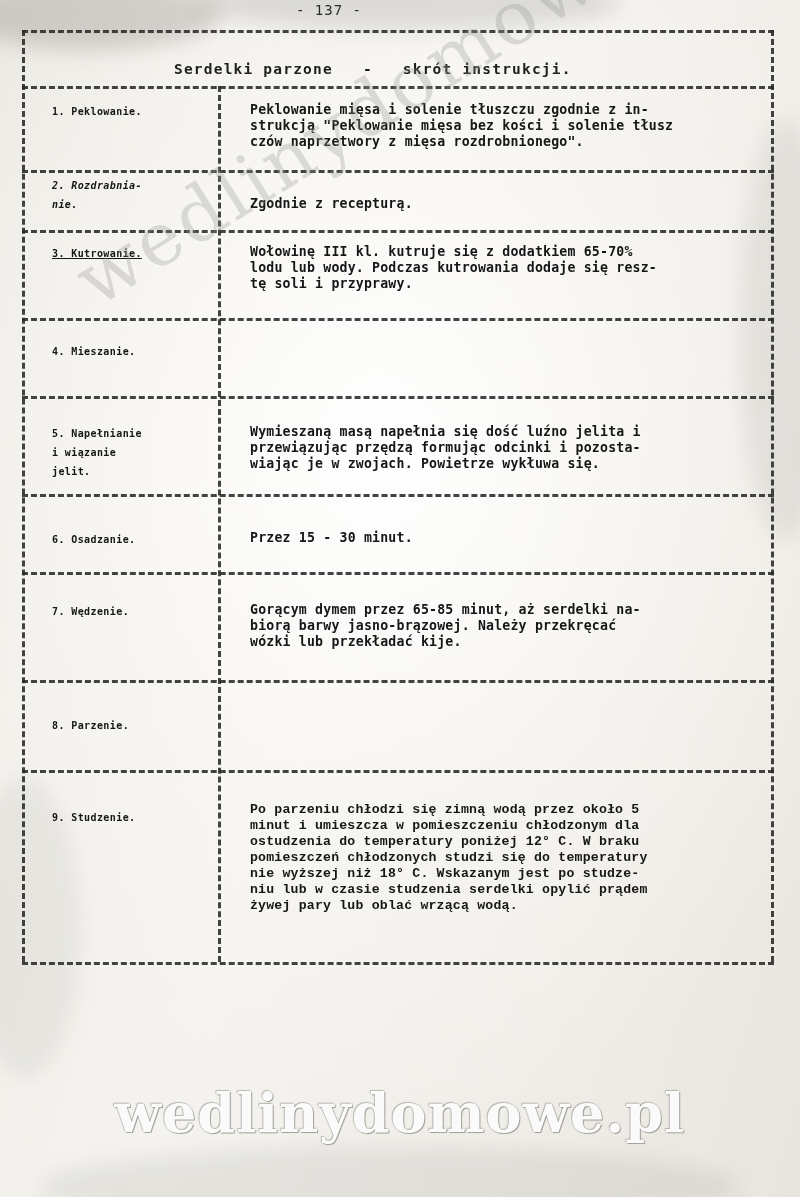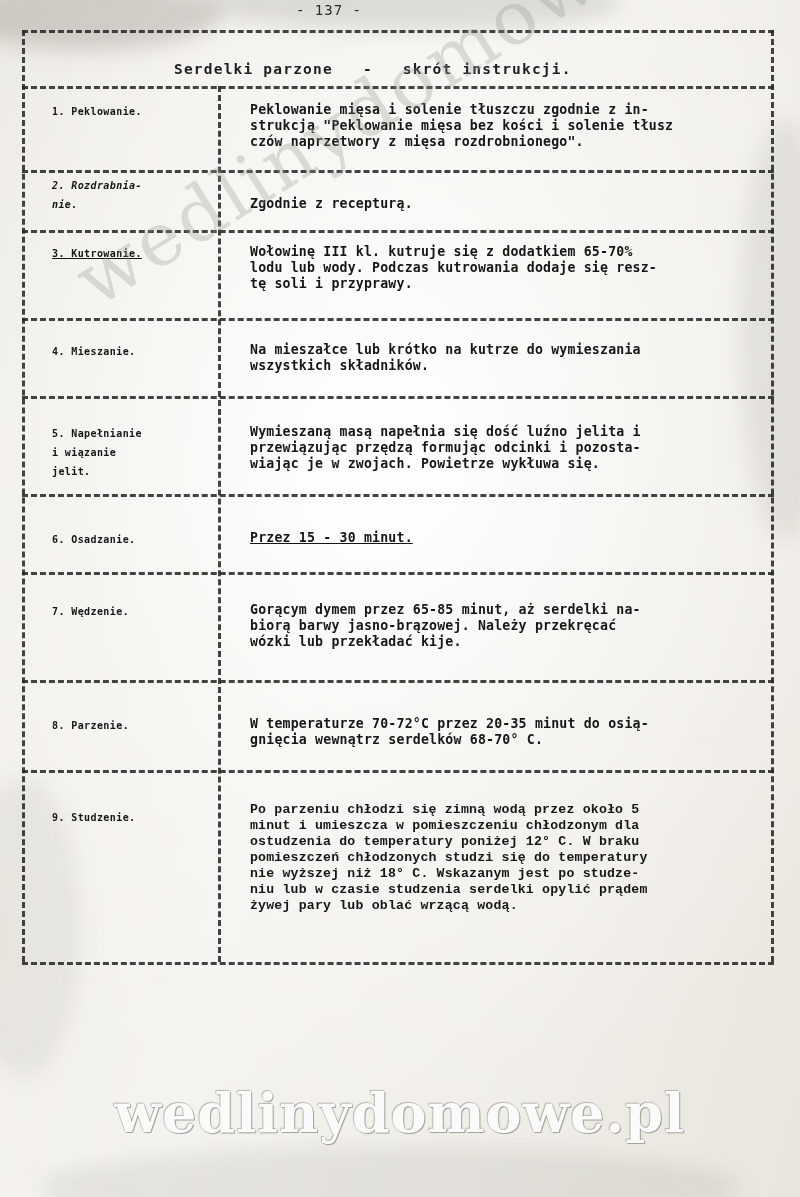--- a/index.html
+++ b/index.html
@@ -201,41 +201,37 @@
   <div class="row-label" style="top:146px;font-style:italic;">2. Rozdrabnia-
    nie.</div>
   <div class="row-text" style="top:166px;">Zgodnie z recepturą.</div>
 
   <div class="row-label" style="top:214px;text-decoration:underline;">3. Kutrowanie.</div>
   <div class="row-text" style="top:214px;">Wołowinę III kl. kutruje się z dodatkiem 65-70%
 lodu lub wody. Podczas kutrowania  dodaje się resz-
 tę soli i przyprawy.</div>
 
   <div class="row-label" style="top:312px;">4. Mieszanie.</div>
-  <div class="row-text" style="top:312px;">Na mieszałce lub krótko na kutrze do wymieszania
-wszystkich składników.</div>
 
   <div class="row-label" style="top:394px;">5. Napełnianie
    i wiązanie
    jelit.</div>
   <div class="row-text" style="top:394px;">Wymieszaną masą napełnia się dość luźno jelita i
 przewiązując przędzą formując odcinki i pozosta-
 wiając je w zwojach. Powietrze wykłuwa się.</div>
 
   <div class="row-label" style="top:500px;">6. Osadzanie.</div>
-  <div class="row-text" style="top:500px;text-decoration:underline;">Przez 15 - 30 minut.</div>
+  <div class="row-text" style="top:500px;">Przez 15 - 30 minut.</div>
 
   <div class="row-label" style="top:572px;">7. Wędzenie.</div>
   <div class="row-text" style="top:572px;">Gorącym dymem przez 65-85 minut, aż serdelki na-
 biorą barwy jasno-brązowej. Należy przekręcać
 wózki lub przekładać kije.</div>
 
   <div class="row-label" style="top:686px;">8. Parzenie.</div>
-  <div class="row-text" style="top:686px;">W temperaturze 70-72°C przez 20-35 minut do osią-
-gnięcia wewnątrz serdelków 68-70° C.</div>
 
   <div class="row-label" style="top:778px;">9. Studzenie.</div>
   <div class="row-text" style="top:772px;font-family:Liberation Mono, monospace;">Po parzeniu chłodzi się zimną wodą przez około 5
 minut i umieszcza w pomieszczeniu chłodzonym dla
 ostudzenia do temperatury poniżej 12° C. W braku
 pomieszczeń chłodzonych studzi się do temperatury
 nie wyższej niż 18° C. Wskazanym jest po studze-
 niu lub w czasie studzenia serdelki opylić prądem
 żywej pary lub oblać wrzącą wodą.</div>
 </div>

